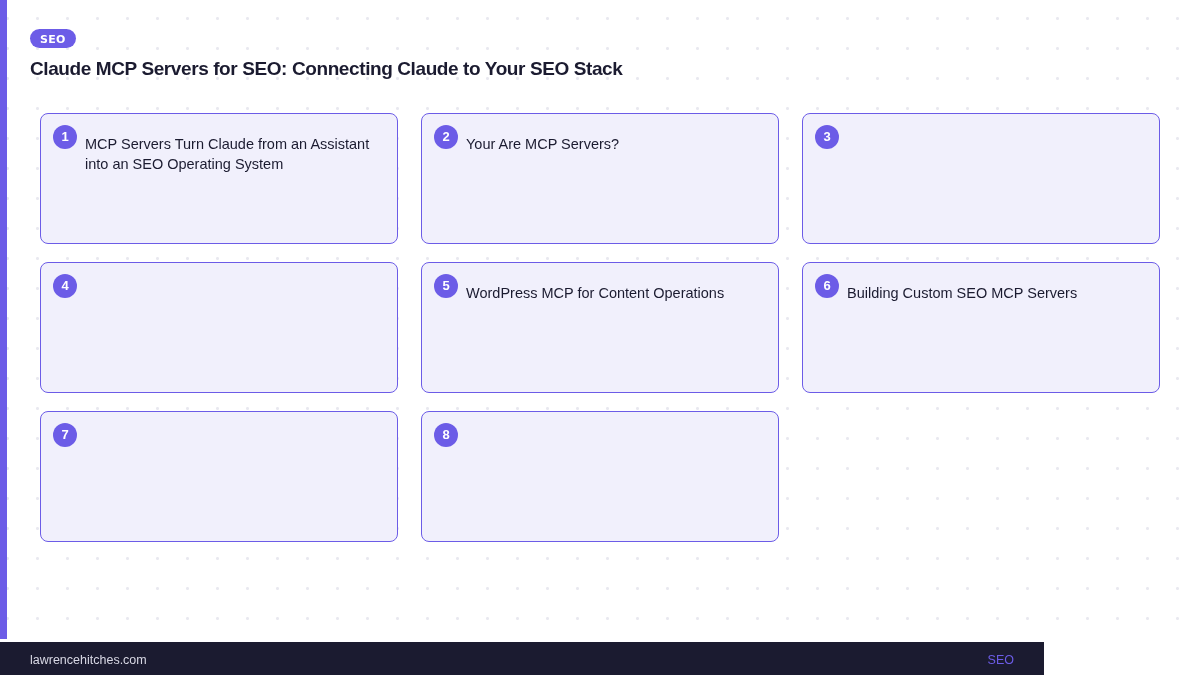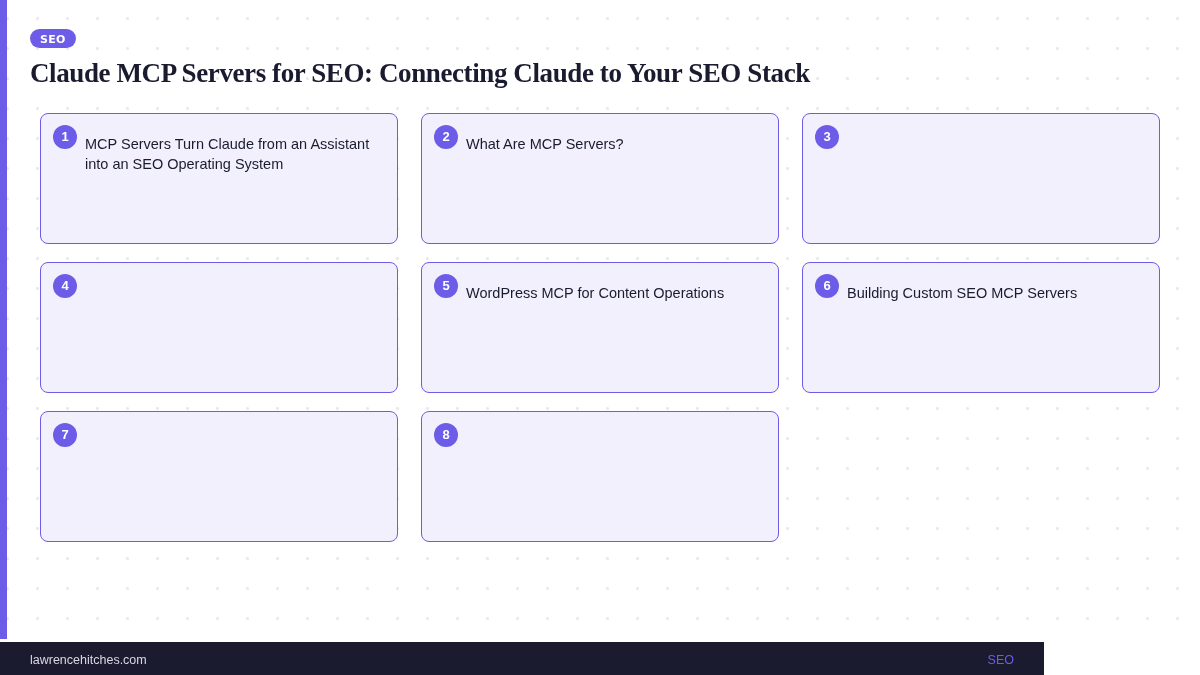--- a/index.html
+++ b/index.html
@@ -34,23 +34,23 @@
     .tag {
       position: absolute; left: 30px; top: 29px;
       height: 19px; padding: 0 10px;
       background: #6c5ce7; color: #ffffff;
       border-radius: 10px;
       font-size: 11px; font-weight: bold; line-height: 21px;
       letter-spacing: 0.3px;
     }
     .title {
       position: absolute; left: 30px; top: 58px;
-      font-size: 27px; font-weight: bold; color: #1b1b30;
+      font-size: 19px; font-weight: bold; color: #1b1b30;
       letter-spacing: -0.4px; white-space: nowrap;
-      font-family: Liberation Serif, serif;
+      font-family: Liberation Sans, sans-serif;
     }
     .cards {
       position: absolute; left: 40px; top: 113px;
       width: 1120px;
       display: grid;
       grid-template-columns: 358px 358px 358px;
       column-gap: 23px;
       row-gap: 18px;
     }
     .card {
@@ -100,21 +100,21 @@
 <div class="tag">SEO</div>
 <h1 class="title">Claude MCP Servers for SEO: Connecting Claude to Your SEO Stack</h1>
 
 <div class="cards">
   <div class="card">
     <span class="num">1</span>
     <span class="card-title">MCP Servers Turn Claude from an Assistant into an SEO Operating System</span>
   </div>
   <div class="card">
     <span class="num">2</span>
-    <span class="card-title">What Are MCP Servers?</span>
+    <span class="card-title">Your Are MCP Servers?</span>
   </div>
   <div class="card">
     <span class="num">3</span>
   </div>
   <div class="card">
     <span class="num">4</span>
   </div>
   <div class="card">
     <span class="num">5</span>
     <span class="card-title">WordPress MCP for Content Operations</span>

